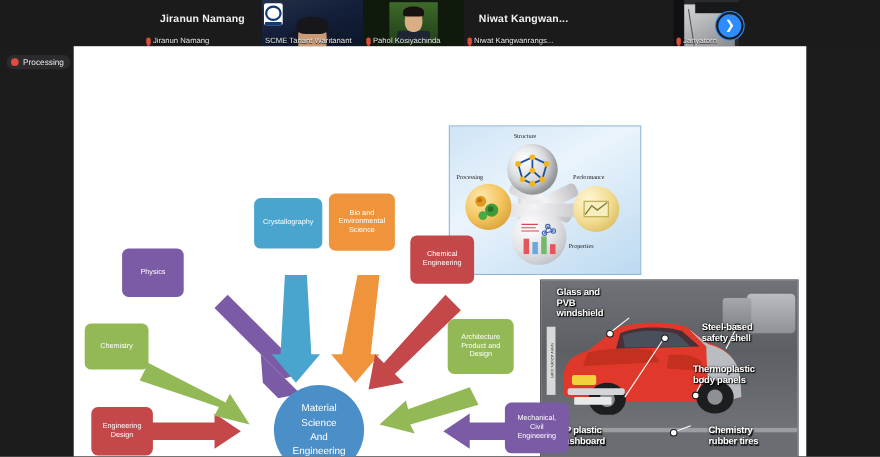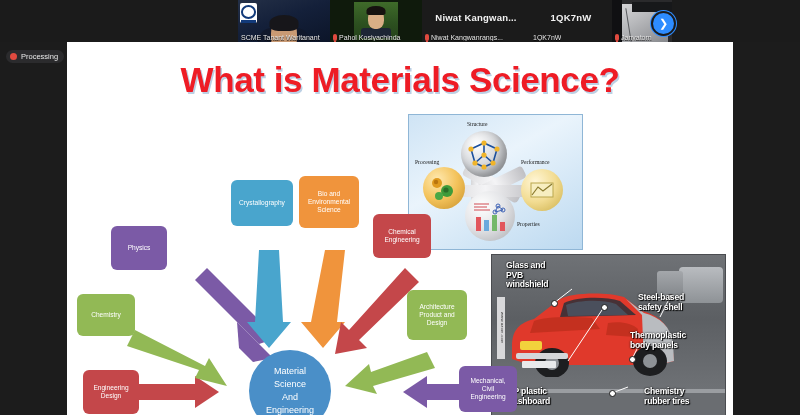--- a/index.html
+++ b/index.html
@@ -104,20 +104,27 @@
       color:#2a2a2a;font-size:4px;writing-mode:vertical-rl;text-align:center;
       overflow:hidden;letter-spacing:.3px;}
 </style>
 </head>
 <body>
 
 <div id="app">
 
   <div class="filmstrip">
 
+    <div class="tile tile-plain" style="left:130px;width:108px;">
+      <div class="name-big">Jiranun Namang</div>
+      <div class="namebar">
+        <span class="mic"></span>
+        <span class="lbl">Jiranun Namang</span>
+      </div>
+    </div>
 
     <div class="tile" style="left:238px;width:92px;">
       <div class="vid v-tanant">
         <div class="logo-badge">
           <div class="ring"></div>
             <div class="bar"></div>
         </div>
         <div class="body"></div>
           <div class="face"></div>
           <div class="hair"></div>
@@ -141,26 +148,20 @@
     </div>
 
     <div class="tile tile-plain" style="left:422px;width:108px;">
       <div class="name-big">Niwat  Kangwan...</div>
       <div class="namebar">
         <span class="mic"></span>
         <span class="lbl">Niwat Kangwanrangs...</span>
       </div>
     </div>
 
-    <div class="tile tile-plain" style="left:530px;width:82px;">
-      <div class="name-big">1QK7nW</div>
-      <div class="namebar">
-        <span class="lbl">1QK7nW</span>
-      </div>
-    </div>
 
     <div class="tile" style="left:612px;width:60px;">
       <div class="vid v-room">
         <div class="wall"></div>
           <div class="dark"></div>
           <div class="board"></div>
           <div class="edge"></div>
       </div>
       <div class="namebar">
         <span class="mic"></span>
@@ -173,21 +174,20 @@
     </div>
   </div>
 
   <div class="recording">
     <span class="rec-dot"></span>
     <span class="rec-label">Processing</span>
   </div>
 
   <div class="slide">
 
-    <div class="slide-title">What is Materials Science?</div>
 
     <div class="diagram">
 
       <svg width="420" height="240" style="position:absolute;left:0;top:0;">
 
         <polygon points="108,108 120,96 178,154 190,166 172,172 160,160" fill="#7b5aa6"></polygon>
         <polygon points="150,150 186,186 166,190 152,176" fill="#7b5aa6"></polygon>
 
         <polygon points="172,78 192,78 196,150 204,150 182,176 160,150 168,150" fill="#49a5cd"></polygon>
 

